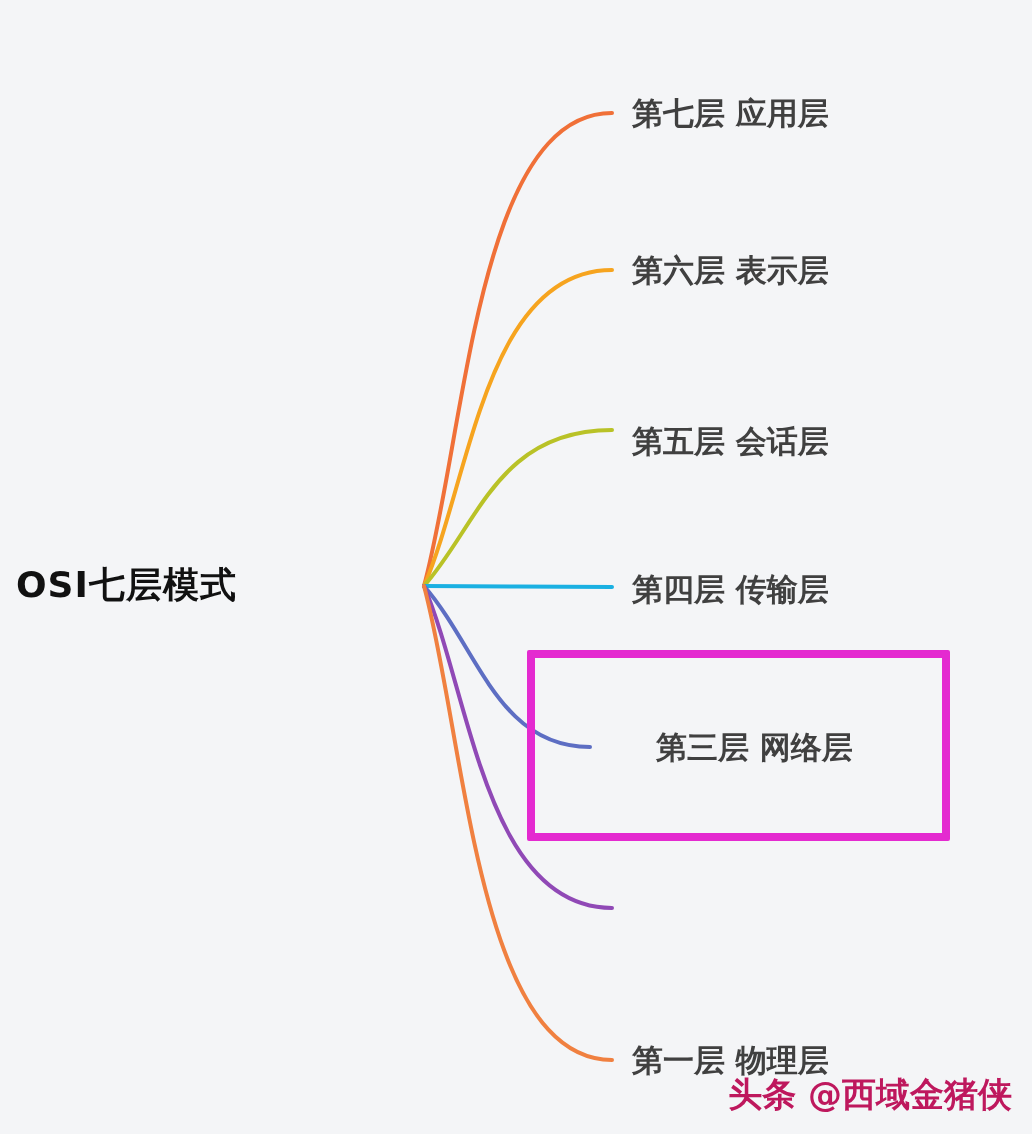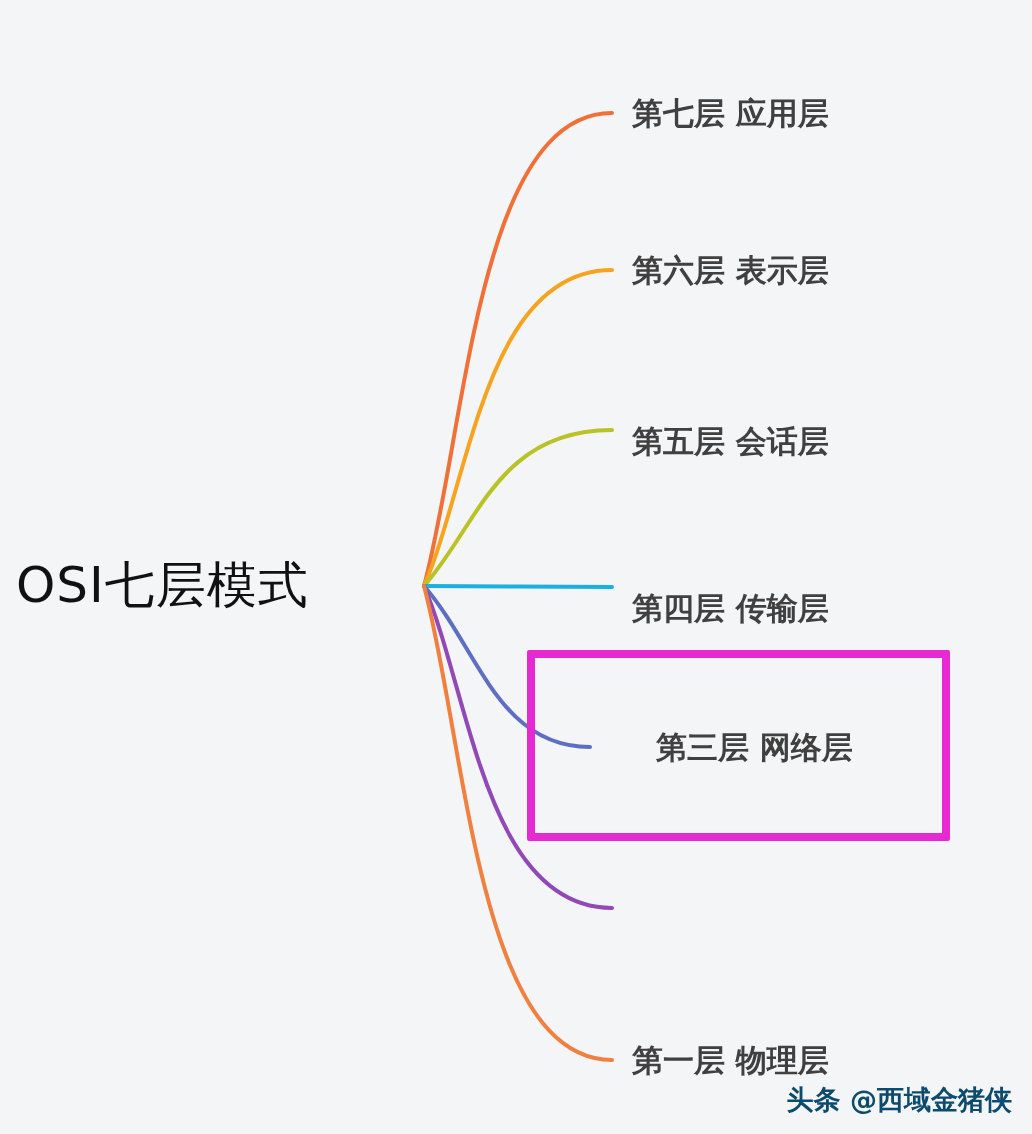--- a/index.html
+++ b/index.html
@@ -27,61 +27,61 @@
     stroke-width: 4;
     stroke-linecap: round;
   }
   .root-label {
     position: absolute;
     left: 16px;
     top: 550px;
     width: 392px;
     height: 70px;
     line-height: 70px;
-    font-size: 50px;
-    font-weight: normal;
+    font-size: 36px;
+    font-weight: bold;
     color: #111111;
     letter-spacing: 1px;
     white-space: nowrap;
   }
   .branch-label {
     position: absolute;
     left: 632px;
     height: 42px;
     line-height: 42px;
     font-size: 31px;
     font-weight: bold;
     color: #404040;
     white-space: nowrap;
   }
   .branch-1 { top: 92px; }
   .branch-2 { top: 249px; }
   .branch-3 { top: 409px; margin-top: 11px; }
-  .branch-4 { top: 587px; text-align: center; }
+  .branch-4 { top: 568px; text-align: center; }
   .branch-5 { top: 726px; margin-left: 24px; }
   .branch-6 { top: 887px; }
   .branch-7 { top: 1039px; }
   .highlight-box {
     position: absolute;
     left: 527px;
     top: 650px;
     width: 407px;
     height: 175px;
     border: 8px solid #e42ad0; 
     border-radius: 2px;
     background: transparent;
     pointer-events: none;
   }
   .watermark {
     position: absolute;
     right: 20px;
     bottom: 16px;
-    font-size: 27px;
+    font-size: 34px;
     font-weight: bold;
-    color: #0c4a6e;
+    color: #be185d;
     white-space: nowrap;
   }
 </style>
 </head>
 <body>
 
 <div id="canvas">
 
   <svg id="lines" viewBox="0 0 1032 1134" xmlns="http://www.w3.org/2000/svg">
     <path d="M424,586 C466,430 478,113 612,113" stroke="#f07038"></path>

